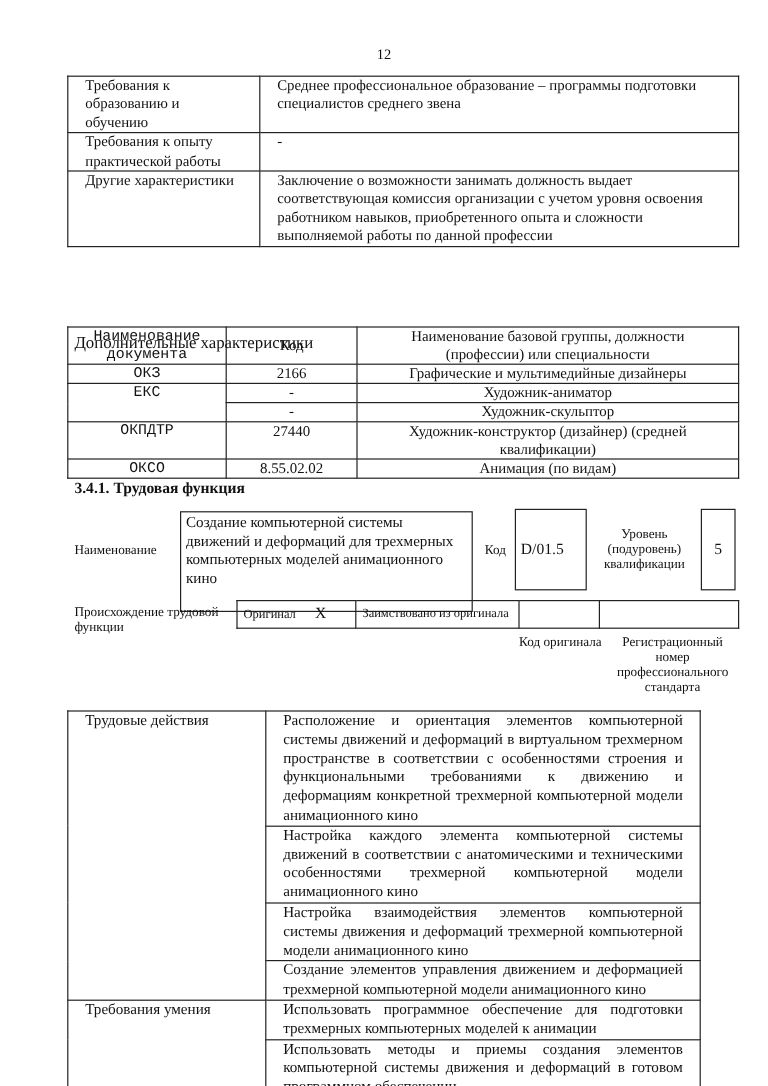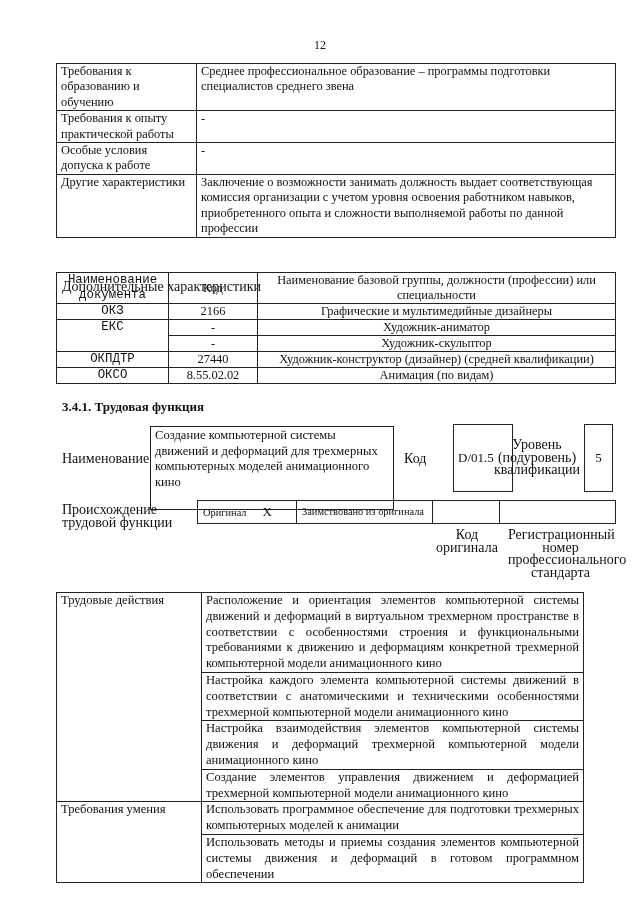--- a/index.html
+++ b/index.html
@@ -2,45 +2,45 @@
 <html><head>
   <meta charset="utf-8">
   <style>
     html, body { margin: 0; padding: 0; background: #ffffff; }
     body {
       width: 640px; height: 905px; position: relative; overflow: hidden;
       font-family: "Liberation Serif", serif; color: #111;
     }
     .page-num { position: absolute; left: 0; right: 0; top: 38px; text-align: center; font-size: 12px; }
     table { border-collapse: collapse; position: absolute; }
-    td { border: 1.2px solid #222; vertical-align: top; font-size: 12.4px; line-height: 15.4px; padding: 0 4px; }
+    td { border: 1.2px solid #222; vertical-align: top; font-size: 12.4px; line-height: 15.4px; padding: 0 14px; }
 
     
     #t1 { left: 56px; top: 63px; width: 560px; }
     #t1 td.c1 { width: 131px; }
     #t1 tr.r1 td { height: 46px; }
     #t1 tr.r2 td, #t1 tr.r3 td { height: 30px; }
     #t1 tr.r4 td { height: 62px; }
 
     .sec-label { position: absolute; left: 62px; top: 246px; font-size: 14px; margin-top: 33px; }
 
     
     #t2 { left: 56px; top: 272px; width: 560px; }
     #t2 td { line-height: 15px; text-align: center; }
     #t2 td.k1 { width: 103px; font-family: Liberation Mono, monospace; }
     #t2 td.k2 { width: 80px; }
     #t2 tr.hdr td { text-align: center; vertical-align: middle; height: 30px; }
     #t2 tr.row td { height: 14px; }
 
     .h341 { position: absolute; left: 62px; top: 399px; font-size: 13px; font-weight: bold; }
 
-    .lbl-small { position: absolute; font-size: 14px; line-height: 12.5px; }
+    .lbl-small { position: absolute; font-size: 11px; line-height: 12.5px; }
     .box { position: absolute; border: 1.2px solid #222; box-sizing: border-box; }
     .name-box { left: 150px; top: 426px; width: 244px; height: 84px; font-size: 12.6px; line-height: 15.5px; padding: 1px 4px; }
-    .code-box { left: 429px; top: 424px; width: 60px; height: 68px; display: flex; align-items: center; padding-left: 4px; font-size: 13px; margin-left: 24px; }
+    .code-box { left: 429px; top: 424px; width: 60px; height: 68px; display: flex; align-items: center; padding-left: 4px; font-size: 13px; }
     .lvl-box { left: 584px; top: 424px; width: 29px; height: 68px; display: flex; align-items: center; justify-content: center; font-size: 13px; }
 
     
     #t3 { left: 197px; top: 500px; width: 419px; }
     #t3 td { height: 22px; font-size: 10.4px; line-height: 12px; vertical-align: middle; padding: 0 5px; }
     #t3 td.o1 { width: 88px; }
     #t3 td.o2 { width: 125px; }
     #t3 td.o3 { width: 56px; }
     .orig-x { font-size: 13px; margin-left: 16px; }
 
@@ -55,24 +55,20 @@
 <div class="page-num">12</div>
 
 <table id="t1">
   <tbody>
       <tr class="r1">
     <td class="c1">Требования к образованию и обучению</td>
     <td>Среднее профессиональное образование – программы подготовки специалистов среднего звена</td>
   </tr>
   <tr class="r2">
     <td class="c1">Требования к опыту практической работы</td>
-    <td>-</td>
-  </tr>
-  <tr class="r3">
-    <td class="c1">Особые условия допуска к работе</td>
     <td>-</td>
   </tr>
   <tr class="r4">
     <td class="c1">Другие характеристики</td>
     <td>Заключение о возможности занимать должность выдает соответствующая комиссия организации с учетом уровня освоения работником навыков, приобретенного опыта и сложности выполняемой работы по данной профессии</td>
   </tr>
 </tbody>
   </table>
 
 <div class="sec-label">Дополнительные характеристики</div>

